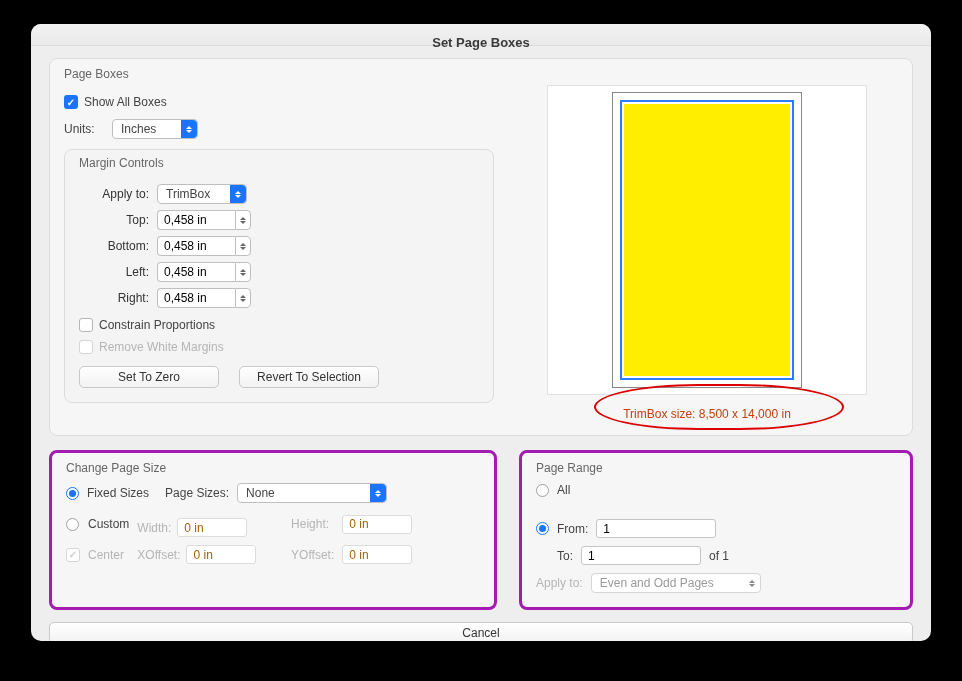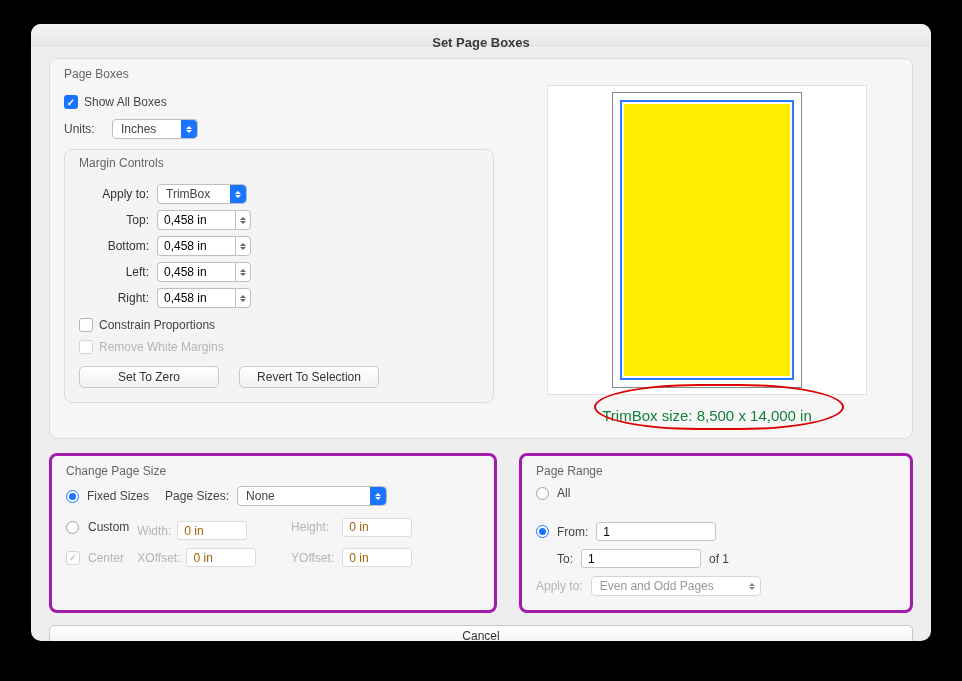--- a/index.html
+++ b/index.html
@@ -47,21 +47,21 @@
 
   .b-row { display:flex; gap:20px; margin-top:12px;}
   .macbtn { height:22px; padding:0 14px; border:1px solid #c8c8c8; border-radius:5px; background:linear-gradient(#fff,#f2f2f2); font-size:12px; display:inline-flex; align-items:center; justify-content:center; color:#333;}
   .macbtn.wide { min-width:140px;}
 
   .preview-wrap { width:320px; height:310px; background:#fff; border:1px solid #e2e2e2; margin:0 auto; display:flex; align-items:center; justify-content:center; position:relative;}
   .page-outer { width:190px; height:296px; border:1px solid #888; background:#fff; position:relative;}
   .trimbox { position:absolute; left:7px; right:7px; top:7px; bottom:7px; border:2px solid #2a7bff;}
   .trimbox::after{ content:""; position:absolute; left:2px; right:2px; top:2px; bottom:2px; background:#ffee00;}
   .annot { position:absolute; left:46px; bottom:-36px; width:250px; height:46px; border:2px solid #d00; border-radius:50%/60%; pointer-events:none;}
-  .sizeline { text-align:center; font-size:15px; color:#15803d; margin-top:12px;}
+  .sizeline { text-align:center; font-size:12px; color:#c2410c; margin-top:12px;}
 
   .below { display:flex; gap:22px; margin-top:14px;}
   .cps, .prng { border:3px solid #a21caf; border-radius:8px; background:#f6f6f6; padding:10px 14px 14px 14px; position:relative;}
   .cps { flex:1.15;} .prng{ flex:1;}
   .cps .leg, .prng .leg { position:absolute; top:8px; left:14px; font-size:12px; color:#666;}
   .cps-body, .prng-body{ padding-top:20px;}
 
   .radio { width:13px;height:13px;border-radius:50%;border:1px solid #a0a0a0;display:inline-flex;align-items:center;justify-content:center;background:#fff;}
   .radio.on { border-color:#1a74ff;}
   .radio.on::after{ content:"";width:7px;height:7px;border-radius:50%;background:#1a74ff;}

